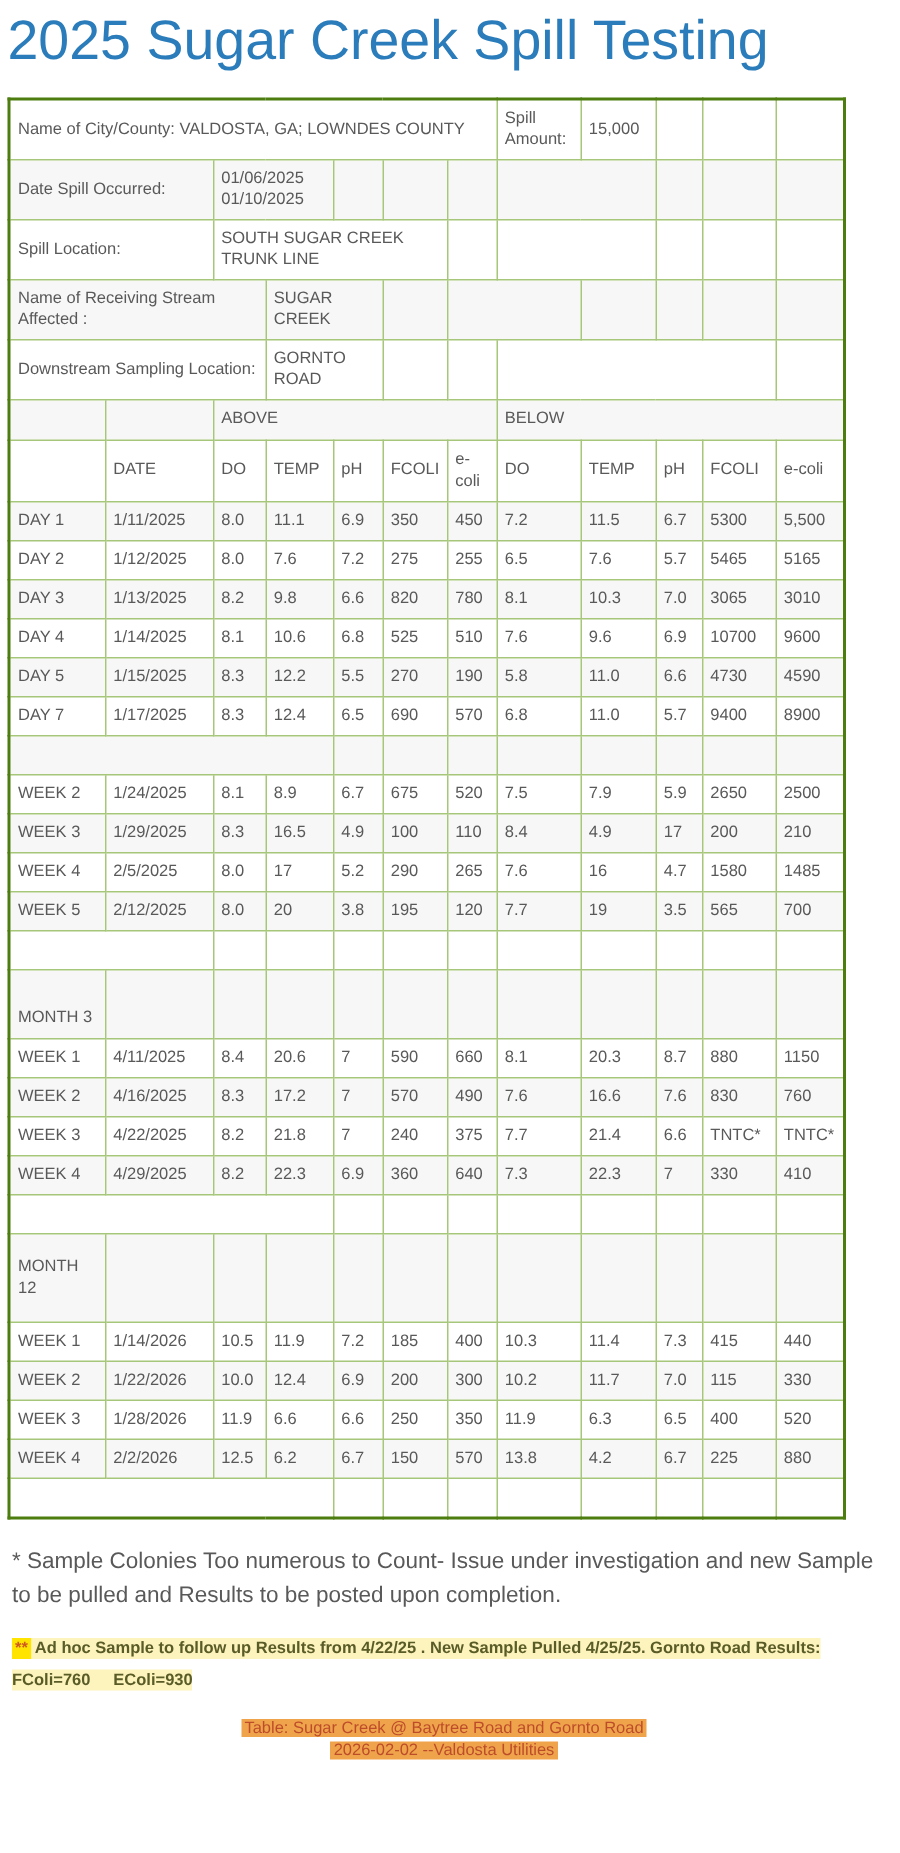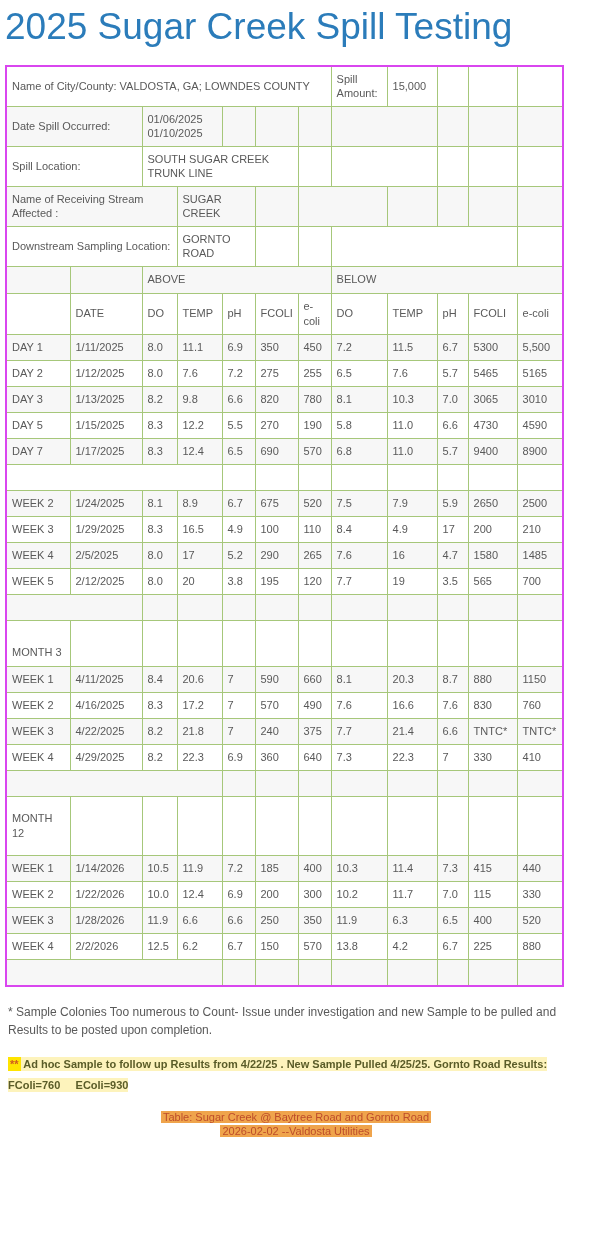--- a/index.html
+++ b/index.html
@@ -1,30 +1,30 @@
 <!DOCTYPE html>
 <html><head>
 <meta charset="utf-8">
 <style>
   html,body{margin:0;padding:0;background:#ffffff;}
   body{width:600px;font-family:"Liberation Sans","DejaVu Sans",sans-serif;color:#595959;}
   .page{padding:4px 12px 10px 4px;}
   h1{margin:2px 0 16px 1px;font-size:37px;font-weight:300;letter-spacing:0px;color:#2b7cba;line-height:1.15;}
-  table{border-collapse:collapse;table-layout:fixed;width:556px;border:2px solid #d946ef;margin-left:1px;}
+  table{border-collapse:collapse;table-layout:fixed;width:556px;border:2px solid #4d7c0f;margin-left:1px;}
   td{border:1px solid #a6c77a;font-size:11px;color:#595959;padding:3px 4px 3px 5px;vertical-align:middle;
      white-space:pre-line;overflow:hidden;line-height:1.3;background:#ffffff;}
   tr:nth-child(even) td{background:#f7f7f7;}
   .r-info td{height:33px;}
   .r-band td{height:20px;}
   .r-head td{height:34px;}
   .r-data td{height:19px;}
   .r-sep td{height:19px;}
   .r-month3 td{height:36px;vertical-align:bottom;padding-bottom:6px;}
   .r-month12 td{height:52px;}
-  .foot{margin:16px 4px 0 4px;font-size:12px;line-height:1.55;color:#595959;width:588px;}
+  .foot{margin:16px 4px 0 4px;font-size:15px;line-height:1.55;color:#595959;width:588px;}
   .note2{margin:14px 4px 0 4px;font-size:11px;font-weight:bold;line-height:1.9;width:590px;}
   .note2 .mk{background:#ffe400;color:#cf5a1f;padding:1px 2px;}
   .note2 .tx{background:#fdf3bc;color:#5a5c28;white-space:pre-wrap;padding:1px 0;}
   .caption{margin-top:14px;text-align:center;font-size:11px;line-height:1.35;}
   .caption span{background:#efa44c;color:#bd4c2a;padding:0 2px;}
 </style>
 </head>
 <body>
 
 <div class="page">
@@ -149,20 +149,34 @@
           <td>6.6</td>
           <td>820</td>
           <td>780</td>
           <td>8.1</td>
           <td>10.3</td>
           <td>7.0</td>
           <td>3065</td>
           <td>3010</td>
         </tr>
         <tr class="r-data">
+          <td>DAY 4</td>
+          <td>1/14/2025</td>
+          <td>8.1</td>
+          <td>10.6</td>
+          <td>6.8</td>
+          <td>525</td>
+          <td>510</td>
+          <td>7.6</td>
+          <td>9.6</td>
+          <td>6.9</td>
+          <td>10700</td>
+          <td>9600</td>
+        </tr>
+        <tr class="r-data">
           <td>DAY 5</td>
           <td>1/15/2025</td>
           <td>8.3</td>
           <td>12.2</td>
           <td>5.5</td>
           <td>270</td>
           <td>190</td>
           <td>5.8</td>
           <td>11.0</td>
           <td>6.6</td>

